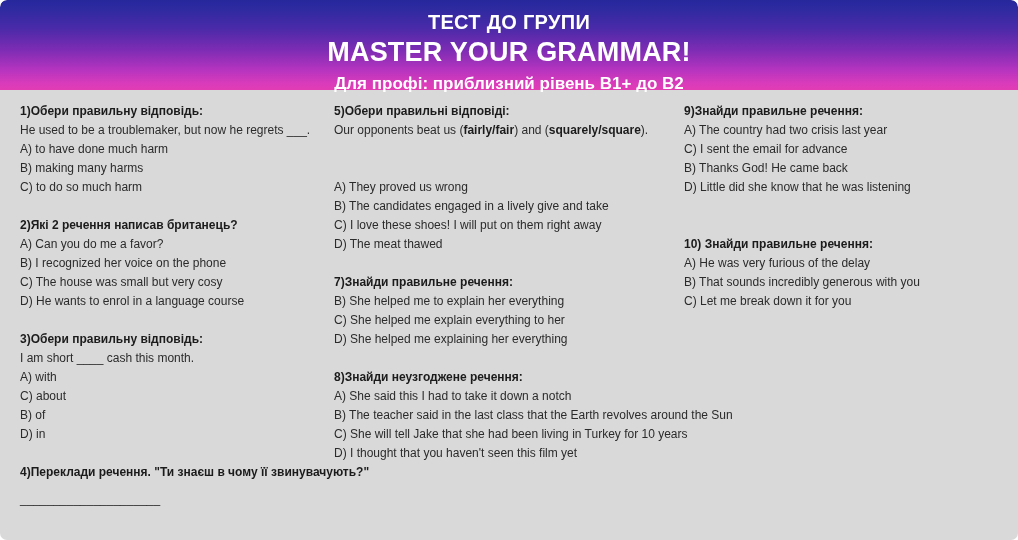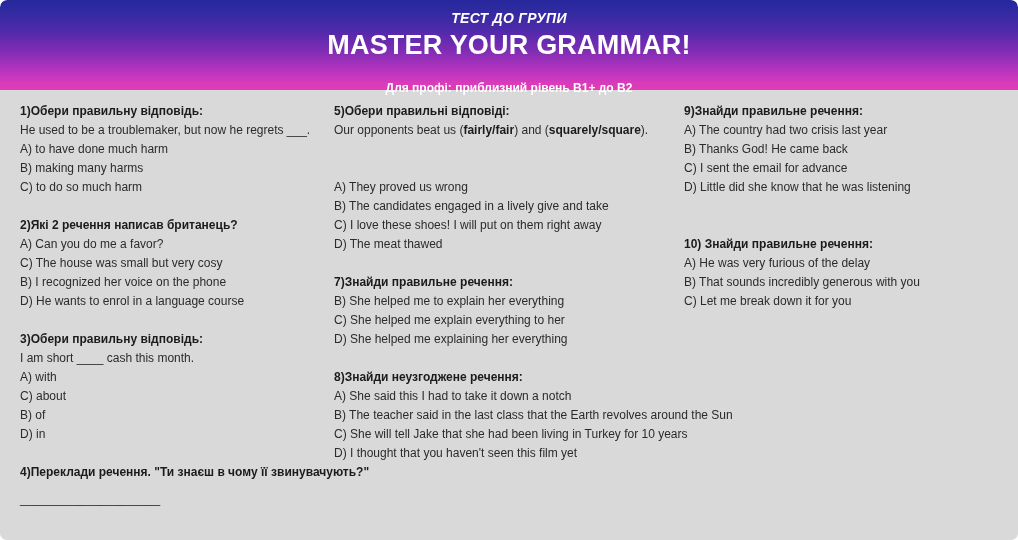--- a/index.html
+++ b/index.html
@@ -45,48 +45,47 @@
     display: flex;
     flex-direction: column;
     align-items: center;
     justify-content: flex-start;
     padding-top: 11px;
     box-sizing: border-box;
   }
 
   .banner-eyebrow {
     color: #ffffff;
-    font-size: 14px;
+    font-size: 20px;
     font-weight: 700;
     letter-spacing: 0.3px;
     line-height: 1.1;
     text-align: center;
     text-transform: uppercase;
     white-space: nowrap;
-    font-style: italic;
   }
 
   .banner-title {
     color: #ffffff;
     font-size: 27px;
     font-weight: 700;
     letter-spacing: 0.2px;
     line-height: 1.15;
     margin-top: 4px;
     text-align: center;
     text-transform: uppercase;
     white-space: nowrap;
   }
 
   .banner-sub {
     color: #ffffff;
-    font-size: 12px;
+    font-size: 17px;
     font-weight: 700;
     line-height: 1.1;
-    margin-top: 21px;
+    margin-top: 7px;
     text-align: center;
     white-space: nowrap;
   }
 
   
   .content {
     position: absolute;
     top: 82px;
     left: 0;
     width: 1018px;
@@ -163,22 +162,22 @@
         <div class="q-prompt">1)Обери правильну відповідь:</div>
         <div class="q-stem">He used to be a troublemaker, but now he regrets ___.</div>
         <div class="q-option">A) to have done much harm</div>
         <div class="q-option">B) making many harms</div>
         <div class="q-option">C) to do so much harm</div>
       </div>
 
       <div class="question">
         <div class="q-prompt">2)Які 2 речення написав британець?</div>
         <div class="q-option">A) Can you do me a favor?</div>
+        <div class="q-option">B) I recognized her voice on the phone</div>
         <div class="q-option">C) The house was small but very cosy</div>
-        <div class="q-option">B) I recognized her voice on the phone</div>
         <div class="q-option">D) He wants to enrol in a language course</div>
       </div>
 
       <div class="question">
         <div class="q-prompt">3)Обери правильну відповідь:</div>
         <div class="q-stem">I am short ____ cash this month.</div>
         <div class="q-option">A) with</div>
         <div class="q-option">C) about</div>
         <div class="q-option">B) of</div>
         <div class="q-option">D) in</div>
@@ -222,22 +221,22 @@
         <div class="q-option">D) I thought that you haven't seen this film yet</div>
       </div>
 
     </div>
 
     <div class="column col-3">
 
       <div class="question">
         <div class="q-prompt">9)Знайди правильне речення:</div>
         <div class="q-option">A) The country had two crisis last year</div>
+        <div class="q-option">C) I sent the email for advance</div>
         <div class="q-option">B) Thanks God! He came back</div>
-        <div class="q-option">C) I sent the email for advance</div>
         <div class="q-option">D) Little did she know that he was listening</div>
       </div>
 
       <div class="spacer-lg"></div>
 
       <div class="question">
         <div class="q-prompt">10) Знайди правильне речення:</div>
         <div class="q-option">A) He was very furious of the delay</div>
         <div class="q-option">B) That sounds incredibly generous with you</div>
         <div class="q-option">C) Let me break down it for you</div>

